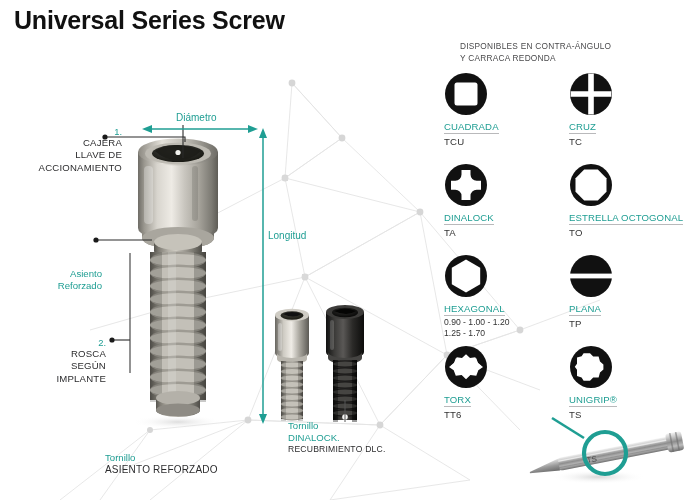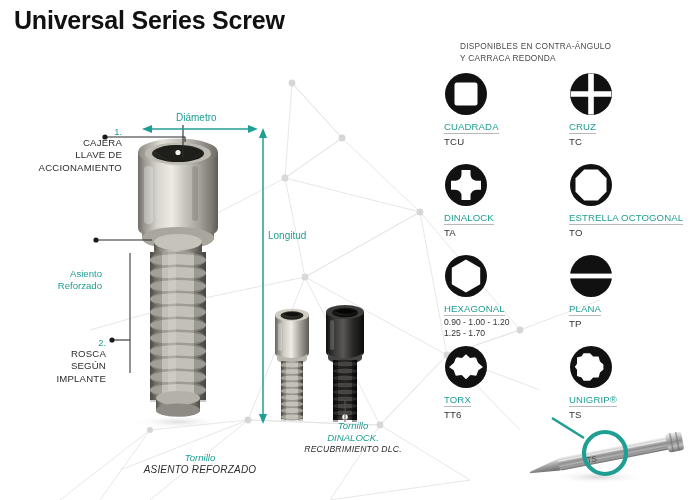--- a/index.html
+++ b/index.html
@@ -59,21 +59,21 @@
   .dim-diametro {
     position: absolute; left: 176px; top: 112px; z-index: 7;
     color: #1f9e93; font-size: 10px;
   }
   .dim-longitud {
     position: absolute; left: 268px; top: 230px; z-index: 7;
     color: #1f9e93; font-size: 10px; text-align: right;
   }
 
   
-  .cap { position: absolute; z-index: 7; text-align: center; font-style: italic; }
+  .cap { position: absolute; z-index: 7; text-align: left; }
   .cap-teal { color: #1f9e93; font-size: 9.6px; line-height: 12px; }
   .cap-dark { color: #2c2c2e; font-size: 10px; line-height: 12.6px; letter-spacing: .2px; }
   .cap-dark-sm { color: #2c2c2e; font-size: 8.6px; line-height: 11px; letter-spacing: .2px; }
   #cap-main { left: 105px; top: 452px; width: 190px; }
   #cap-dlc  { left: 288px; top: 420px; width: 130px; }
 
   
   .art { position: absolute; z-index: 4; }
 </style>
 </head>

